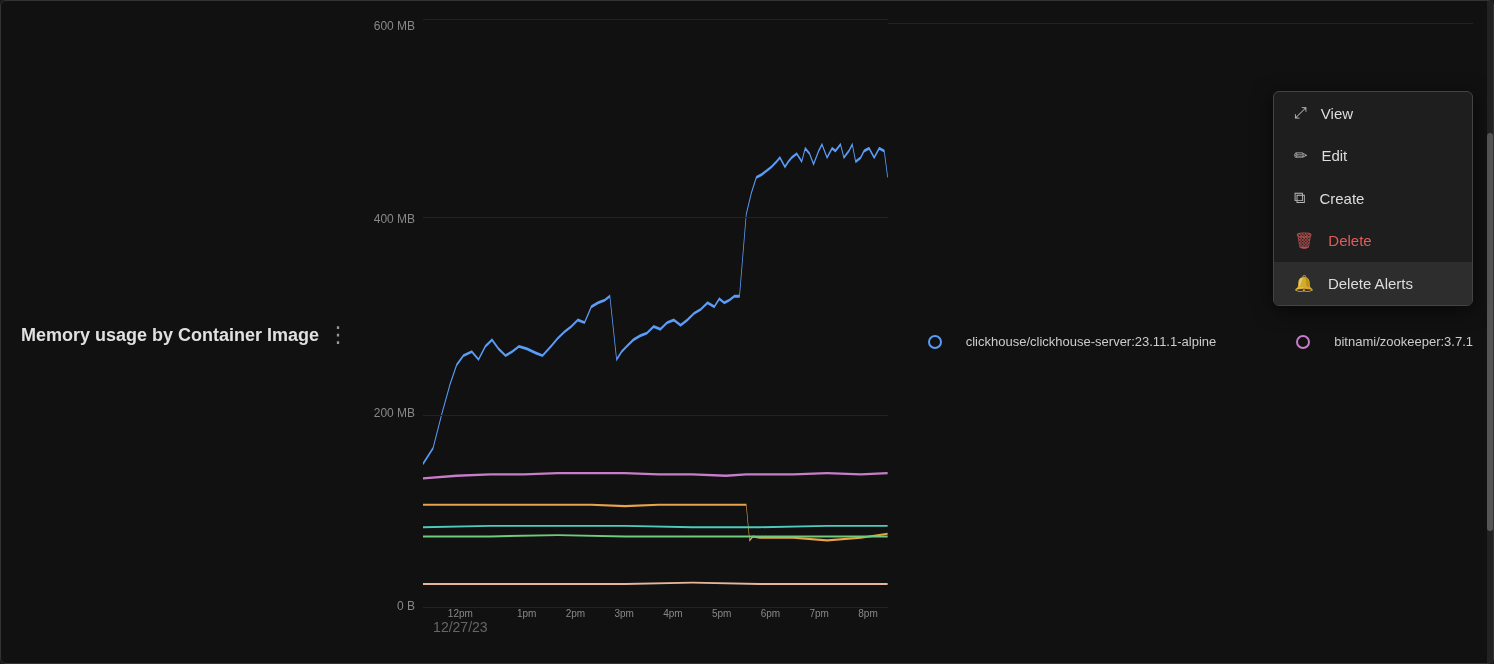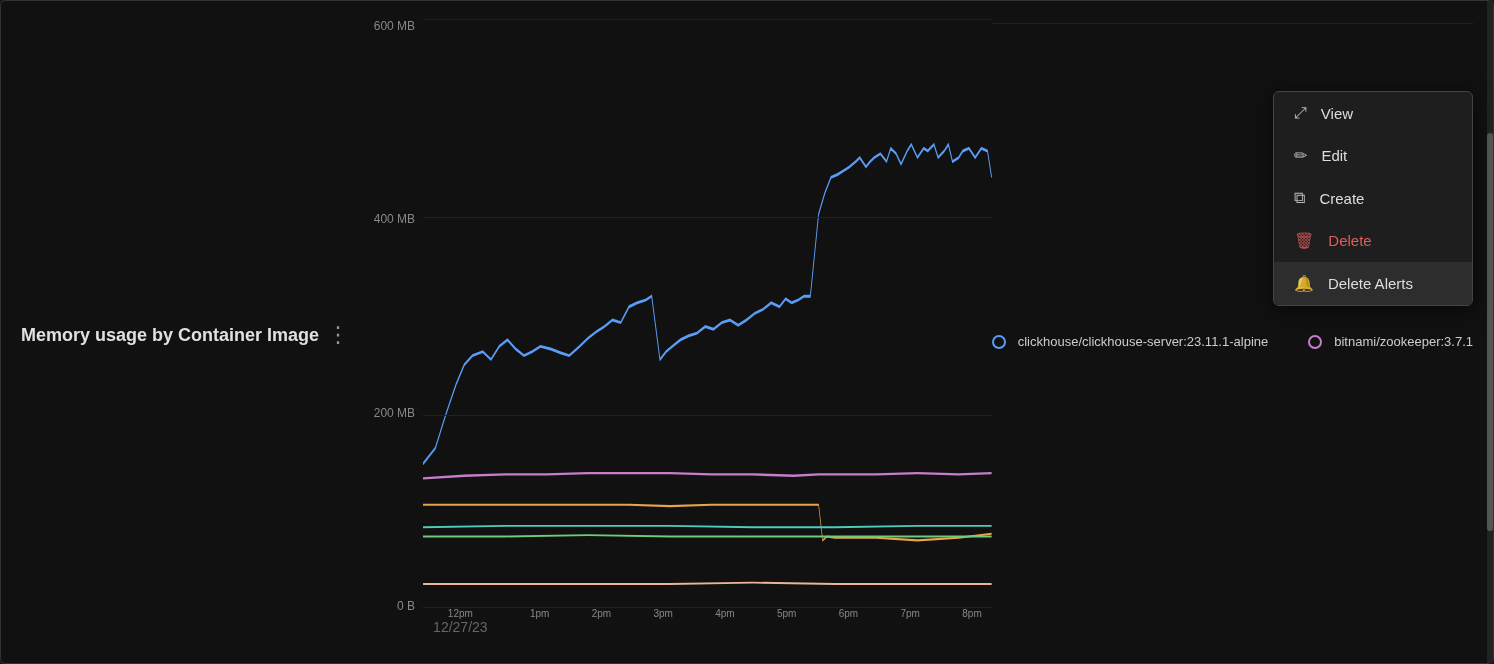--- a/index.html
+++ b/index.html
@@ -97,23 +97,24 @@
       justify-content: center;
       align-items: center;
       gap: 40px;
       padding: 10px 0 14px 0;
       border-top: 1px solid #222;
       margin-top: 4px;
     }
     .legend-item {
       display: flex;
       align-items: center;
-      gap: 12px;
+      gap: 24px;
       color: #ccc;
       font-size: 13px;
+      margin-left: 40px;
     }
     .legend-circle {
       width: 14px;
       height: 14px;
       border-radius: 50%;
       border: 2px solid;
       background: transparent;
       flex-shrink: 0;
     }
     

